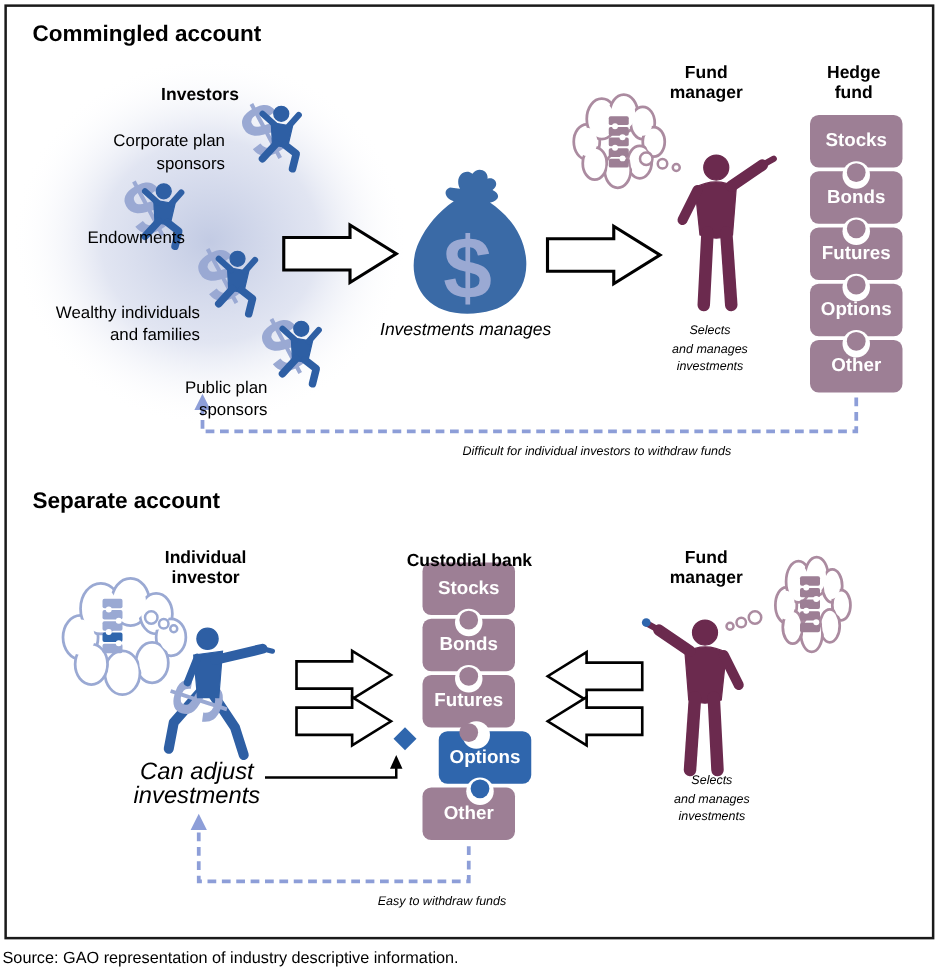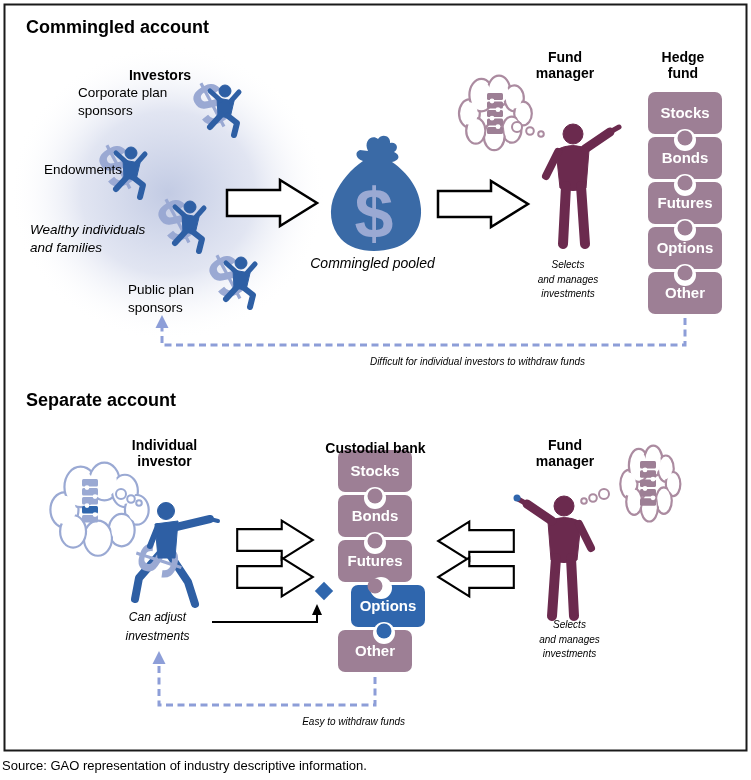--- a/index.html
+++ b/index.html
@@ -2,26 +2,26 @@
 <html style="--figure_blue: #2e5fa4; --bag_blue: #3a6aa6; --light_blue: #9aa9d3; --mauve: #9d7f95; --mauve_outline: #ab8ba0; --maroon: #6b2a4e; --accent_blue: #2f66ad; --dashed_blue: #8d9ed8; --glow: #c3cbe3;"><head>
 <meta charset="utf-8">
 <style>
   html,body{margin:0;padding:0;background:#fff;}
   body{position:relative;width:751px;height:780px;overflow:hidden;
        font-family:"Liberation Sans",sans-serif;color:#000;}
   svg.diagram{position:absolute;left:0;top:0;}
   .abs{position:absolute;}
   .section-title{font-size:18px;font-weight:bold;}
   .heading{font-size:14px;font-weight:bold;text-align:center;line-height:16px;margin-top:16px;}
-  .inv-label{font-size:13.5px;line-height:17.5px;}
+  .inv-label{font-size:13.5px;text-align:right;line-height:17.5px;margin-top:20px;}
   .inv-label span,.heading span,.caption span{display:block;}
   .caption{font-style:italic;text-align:center;}
   .cap-pool{font-size:14px;line-height:17px;}
   .cap-mgr{font-size:10px;line-height:14.5px;}
-  .cap-adjust{font-size:12px;line-height:19px;}
+  .cap-adjust{font-size:19px;line-height:19px;}
   .note{font-style:italic;font-size:10px;text-align:right;}
   .piece-label{font-size:15px;font-weight:bold;color:#fff;text-align:center;
                width:74px;height:42px;line-height:42px;}
   .source{font-size:13px;}
   
   .pm{fill:var(--mauve,#9d7f95);}
   .pb{fill:var(--accent_blue,#2f66ad);}
   .lbf{fill:var(--light_blue,#9aa9d3);}
   .lb{fill:var(--light_blue,#9aa9d3);stroke:none;font-weight:bold;}
   .dollar-lg{font-size:60px;}
@@ -262,42 +262,42 @@
 
 <div class="abs inv-label" style="left:78px;top:84px;width:102px;">
   <span>Corporate plan</span>
   <span>sponsors</span>
 </div>
 
 <div class="abs inv-label" style="left:0px;top:161px;width:104px;padding-left:44px;">
   <span>Endowments</span>
 </div>
 
-<div class="abs inv-label" style="left:30px;top:221px;width:130px;font-style:italic;">
+<div class="abs inv-label" style="left:30px;top:221px;width:130px;">
   <span>Wealthy individuals</span>
   <span>and families</span>
 </div>
 
 <div class="abs inv-label" style="left:128px;top:281px;width:86px;">
   <span>Public plan</span>
   <span>sponsors</span>
 </div>
 
 <div class="abs heading" style="left:530px;top:33px;width:70px;">
   <span>Fund</span>
   <span>manager</span>
 </div>
 
 <div class="abs heading" style="left:653px;top:33px;width:60px;">
   <span>Hedge</span>
   <span>fund</span>
 </div>
 
 <div class="abs caption cap-pool" style="left:285px;top:255px;width:175px;">
-  <span>Commingled pooled</span>
+  <span>Investments manages</span>
 </div>
 
 <div class="abs caption cap-mgr" style="left:518px;top:258px;width:100px;">
   <span>Selects</span>
   <span>and manages</span>
   <span>investments</span>
 </div>
 
 <div class="abs piece-label" style="left:648px;top:92px;">Stocks</div>
 <div class="abs piece-label" style="left:648px;top:137px;">Bonds</div>

